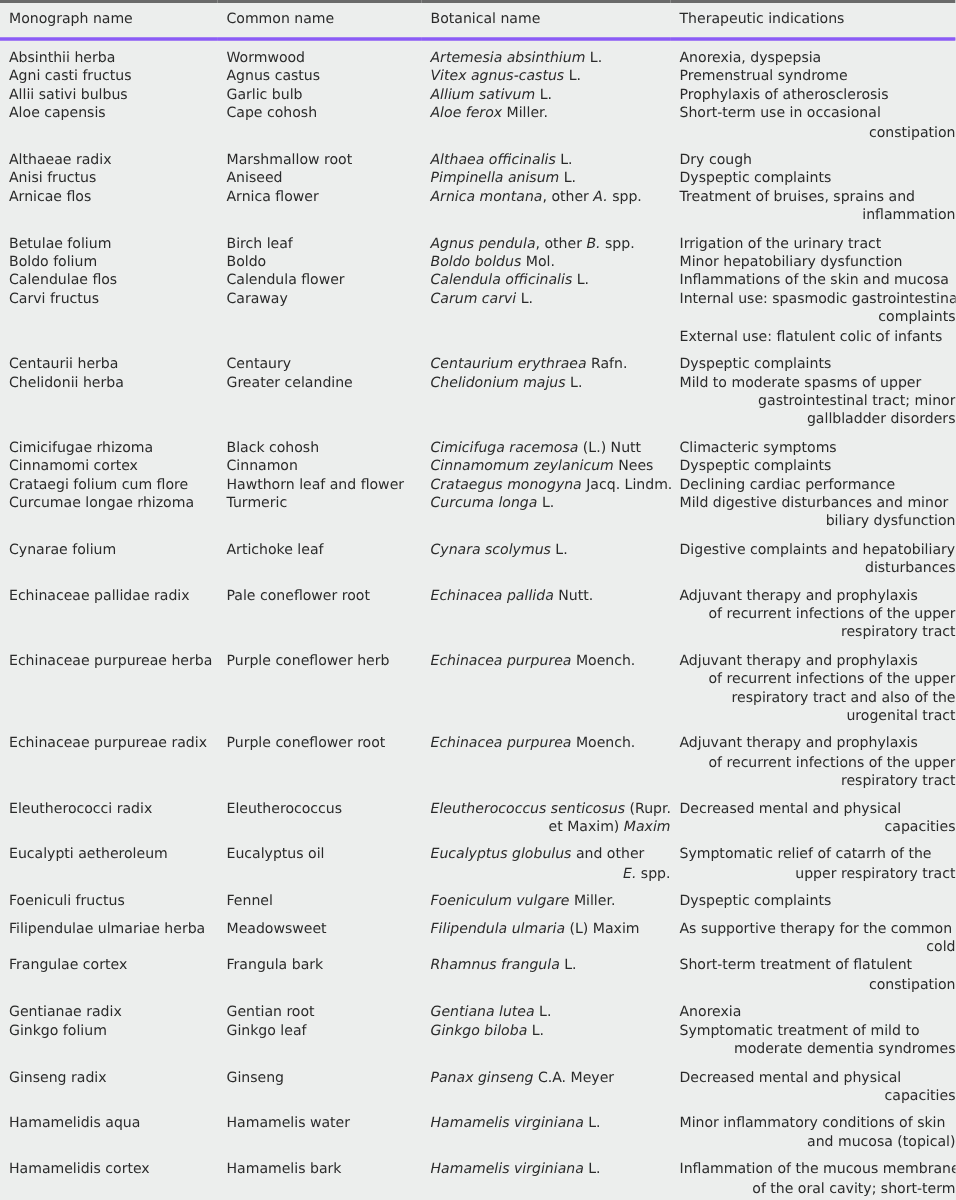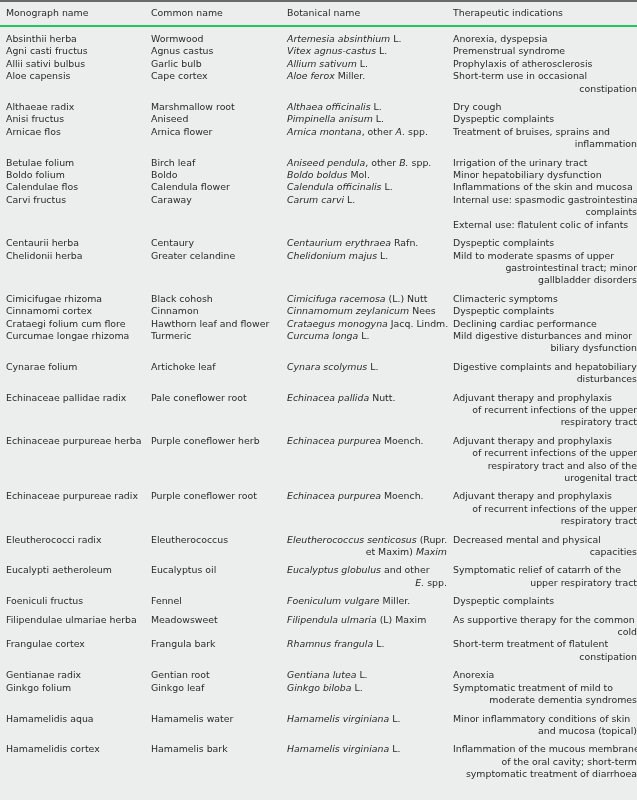--- a/index.html
+++ b/index.html
@@ -14,21 +14,21 @@
     width: 637px;
     border-collapse: collapse;
     table-layout: fixed;
     font-size: 9.4px;
     line-height: 12.4px;
   }
   col.c1 { width: 145px; }
   col.c2 { width: 136px; }
   col.c3 { width: 166px; }
   col.c4 { width: 190px; }
-  thead tr { border-top: 2px solid #6a6a6a; border-bottom: 2px solid #22c55e; }
+  thead tr { border-top: 2px solid #6a6a6a; border-bottom: 2px solid #8b5cf6; }
   th {
     font-weight: normal; text-align: left;
     padding: 5px 0 5px 6px;
     height: 13px;
   }
   th:first-child, td:first-child { padding-left: 6px; }
   td {
     vertical-align: top;
     padding: 0 0 0 6px;
     white-space: nowrap;
@@ -84,21 +84,21 @@
           <td>Garlic bulb</td>
           <td class="bot">
             <span class="cell-line"><i>Allium sativum</i><span> L.</span></span>
           </td>
           <td>
             <span class="cell-line">Prophylaxis of atherosclerosis</span>
           </td>
         </tr>
         <tr>
           <td>Aloe capensis</td>
-          <td>Cape cortex</td>
+          <td>Cape cohosh</td>
           <td class="bot">
             <span class="cell-line"><i>Aloe ferox</i><span> Miller.</span></span>
           </td>
           <td>
             <span class="cell-line">Short-term use in occasional</span>
             <span class="cell-line ind">constipation</span>
           </td>
         </tr>
         <tr class="gap">
           <td>Althaeae radix</td>
@@ -128,21 +128,21 @@
           </td>
           <td>
             <span class="cell-line">Treatment of bruises, sprains and</span>
             <span class="cell-line ind">inflammation</span>
           </td>
         </tr>
         <tr class="gap">
           <td>Betulae folium</td>
           <td>Birch leaf</td>
           <td class="bot">
-            <span class="cell-line"><i>Aniseed pendula</i><span>, other </span><i>B.</i><span> spp.</span></span>
+            <span class="cell-line"><i>Agnus pendula</i><span>, other </span><i>B.</i><span> spp.</span></span>
           </td>
           <td>
             <span class="cell-line">Irrigation of the urinary tract</span>
           </td>
         </tr>
         <tr>
           <td>Boldo folium</td>
           <td>Boldo</td>
           <td class="bot">
             <span class="cell-line"><i>Boldo boldus</i><span> Mol.</span></span>
@@ -352,20 +352,31 @@
         </tr>
         <tr>
           <td>Ginkgo folium</td>
           <td>Ginkgo leaf</td>
           <td class="bot">
             <span class="cell-line"><i>Ginkgo biloba</i><span> L.</span></span>
           </td>
           <td>
             <span class="cell-line">Symptomatic treatment of mild to</span>
             <span class="cell-line ind">moderate dementia syndromes</span>
+          </td>
+        </tr>
+        <tr class="gap">
+          <td>Ginseng radix</td>
+          <td>Ginseng</td>
+          <td class="bot">
+            <span class="cell-line"><i>Panax ginseng</i><span> C.A. Meyer</span></span>
+          </td>
+          <td>
+            <span class="cell-line">Decreased mental and physical</span>
+            <span class="cell-line ind">capacities</span>
           </td>
         </tr>
         <tr class="gap">
           <td>Hamamelidis aqua</td>
           <td>Hamamelis water</td>
           <td class="bot">
             <span class="cell-line"><i>Hamamelis virginiana</i><span> L.</span></span>
           </td>
           <td>
             <span class="cell-line">Minor inflammatory conditions of skin</span>

